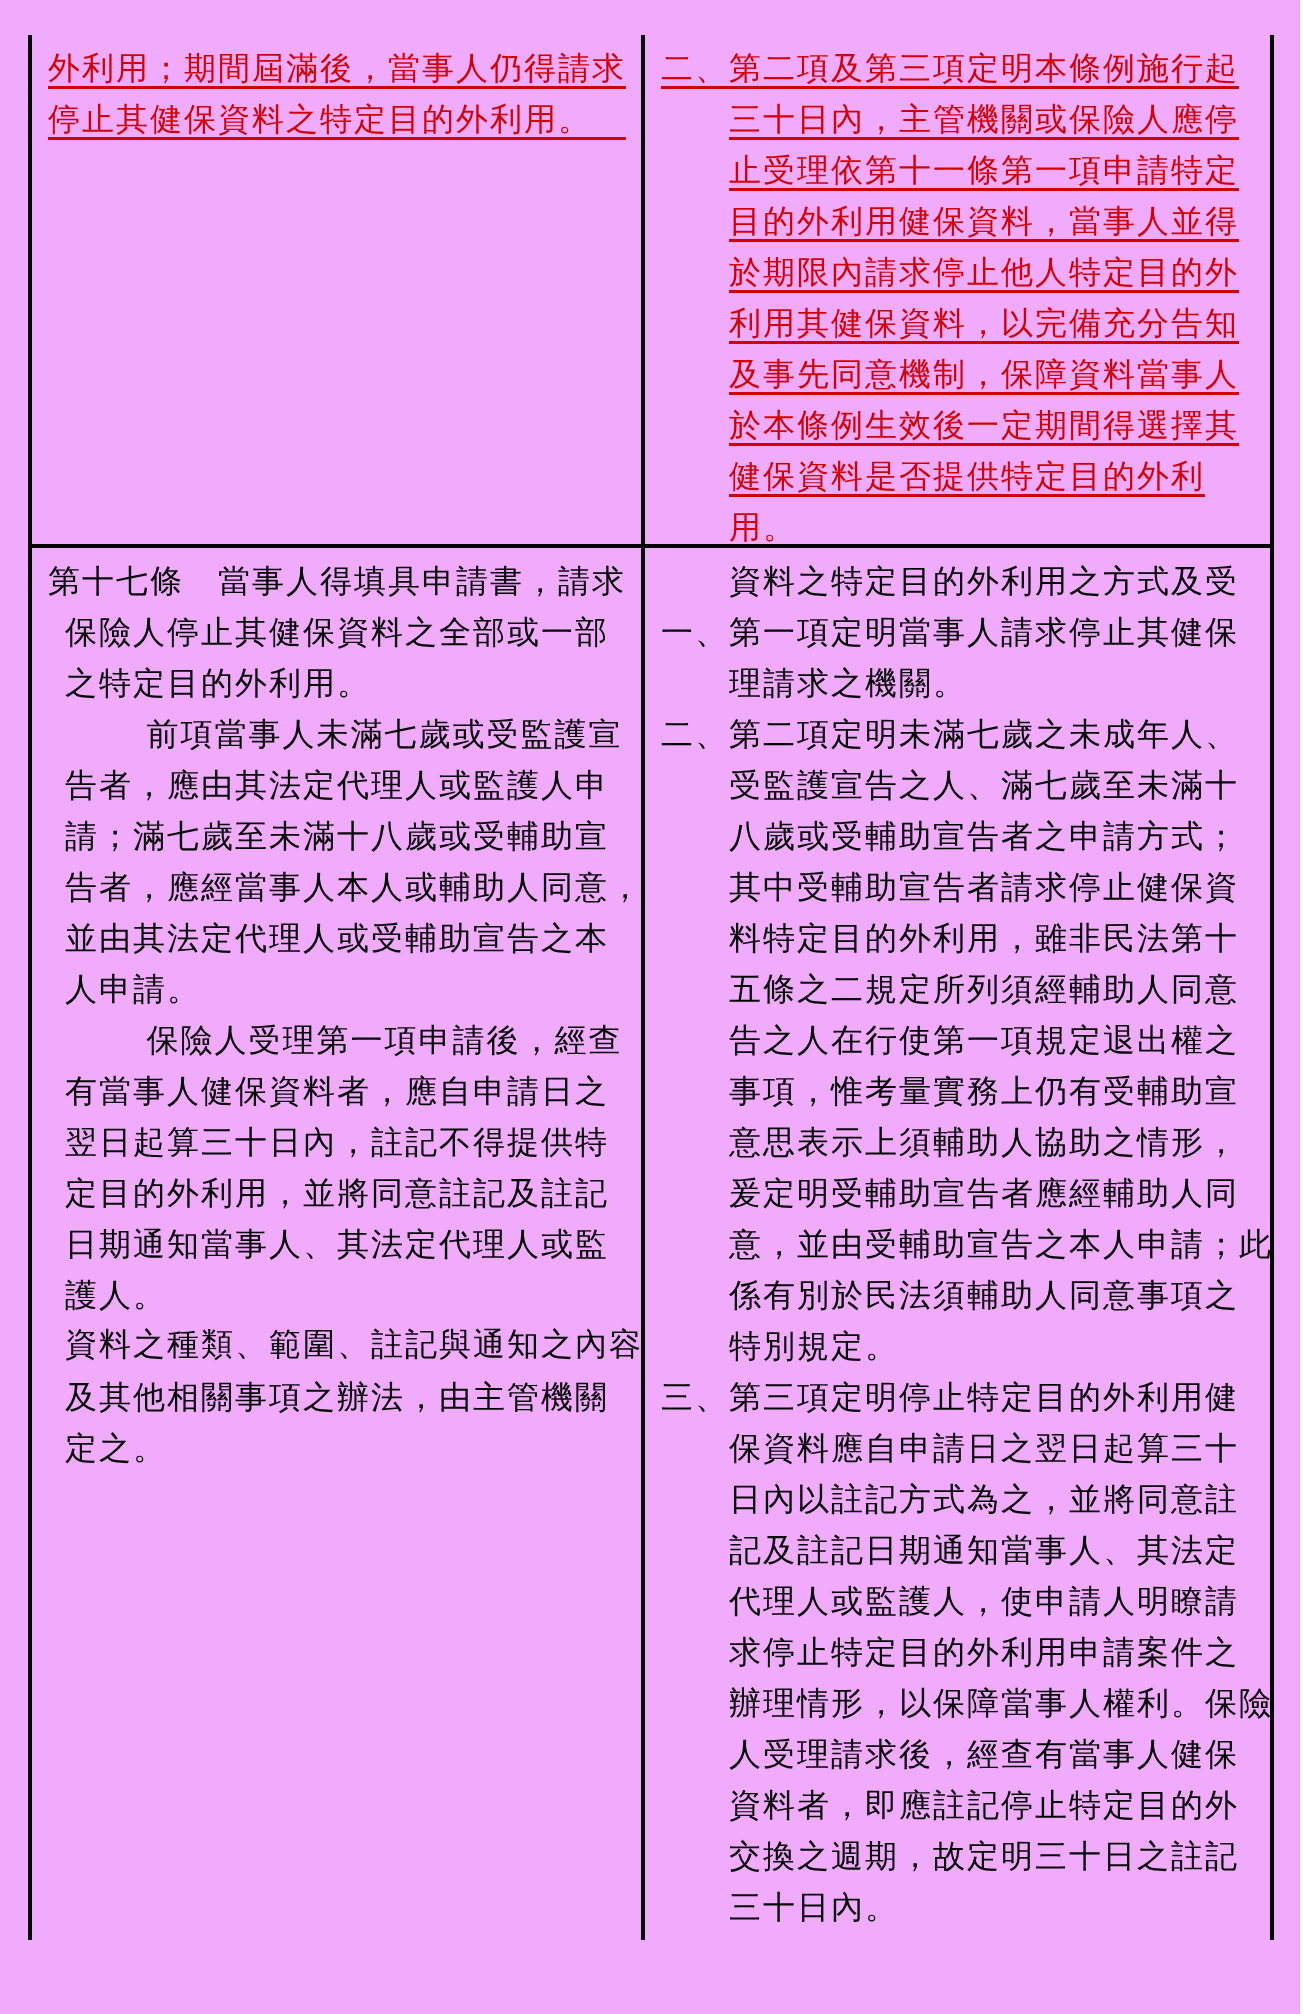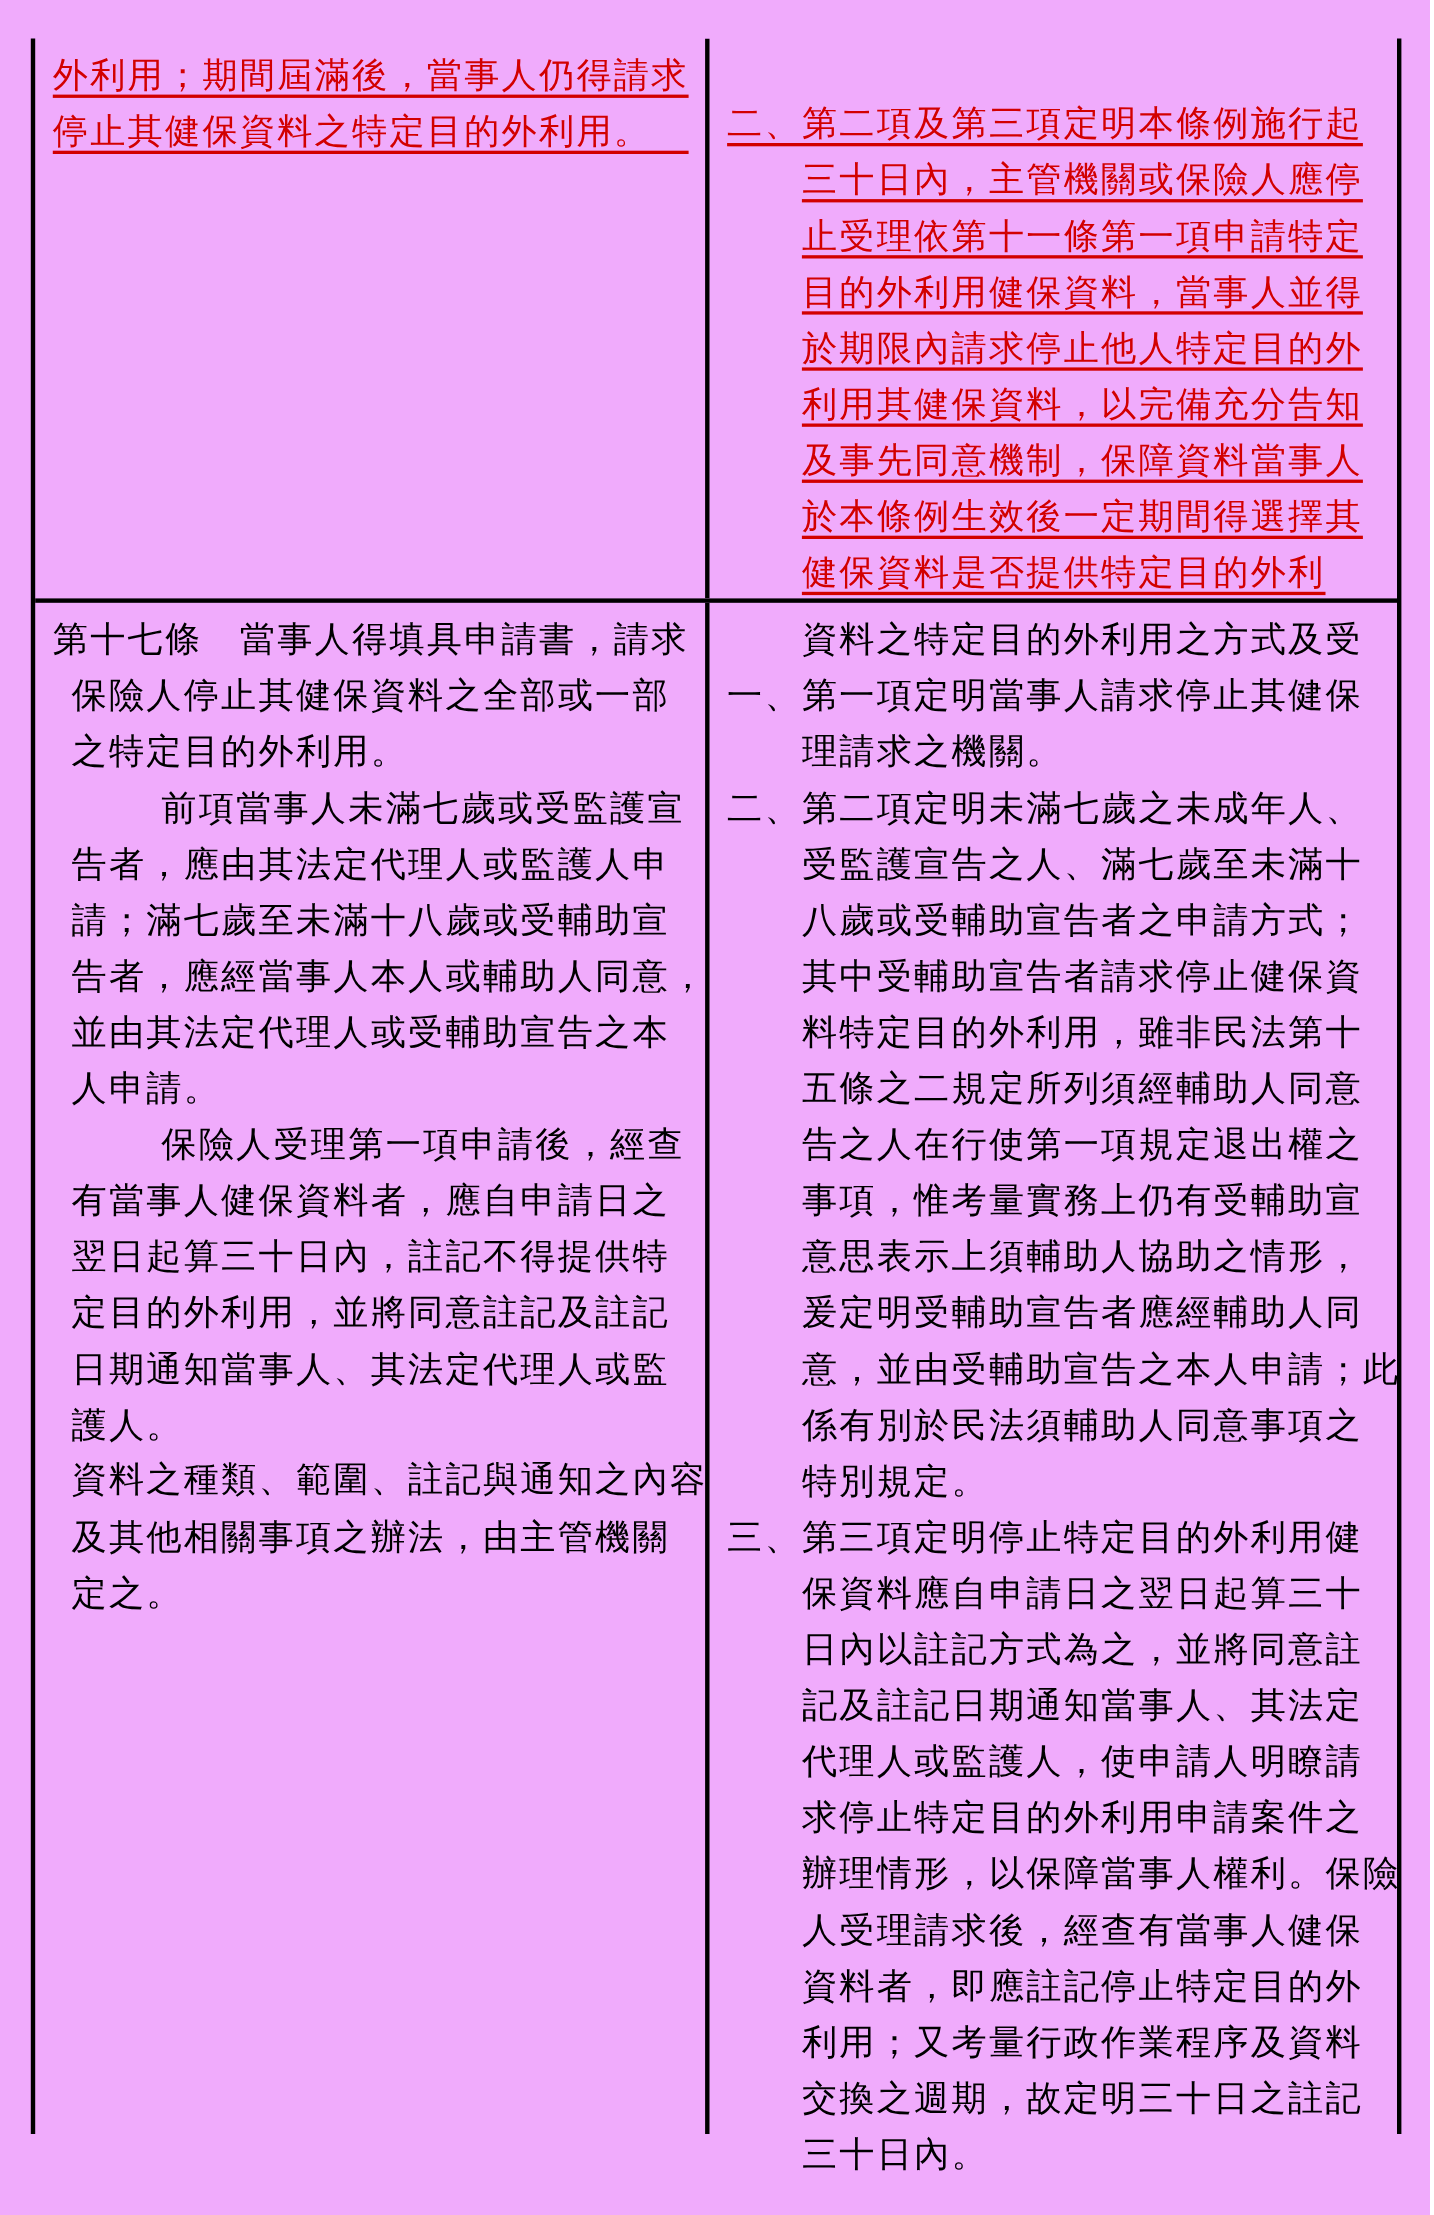--- a/index.html
+++ b/index.html
@@ -41,21 +41,21 @@
 <body>
 
 <div class="page">
   <div class="law-table">
     <div class="trow r1">
       <div class="cell left" style="color: rgb(210, 0, 0);">
           <div class="line" style="padding-left: 0px;"><span class="u">外利用；期間屆滿後，當事人仍得請求</span></div>
           <div class="line" style="padding-left: 0px;"><span class="u">停止其健保資料之特定目的外利用。　</span></div>
         </div>
       <div class="cell right" style="color: rgb(210, 0, 0);">
-          <div class="line" style="padding-left: 0px; margin-top: 44px;"><span class="u">二、第二項及第三項定明本條例施行起</span></div>
+          <div class="line" style="padding-left: 0px;"><span class="u">二、第二項及第三項定明本條例施行起</span></div>
           <div class="line" style="padding-left: 68px;"><span class="u">三十日內，主管機關或保險人應停</span></div>
           <div class="line" style="padding-left: 68px;"><span class="u">止受理依第十一條第一項申請特定</span></div>
           <div class="line" style="padding-left: 68px;"><span class="u">目的外利用健保資料，當事人並得</span></div>
           <div class="line" style="padding-left: 68px;"><span class="u">於期限內請求停止他人特定目的外</span></div>
           <div class="line" style="padding-left: 68px;"><span class="u">利用其健保資料，以完備充分告知</span></div>
           <div class="line" style="padding-left: 68px;"><span class="u">及事先同意機制，保障資料當事人</span></div>
           <div class="line" style="padding-left: 68px;"><span class="u">於本條例生效後一定期間得選擇其</span></div>
           <div class="line" style="padding-left: 68px;"><span class="u">健保資料是否提供特定目的外利</span></div>
           <div class="line" style="padding-left: 68px;"><span class="u">用。</span></div>
         </div>
@@ -100,19 +100,18 @@
           <div class="line" style="padding-left: 68px;"><span>特別規定。</span></div>
           <div class="line" style="padding-left: 0px;"><span>三、第三項定明停止特定目的外利用健</span></div>
           <div class="line" style="padding-left: 68px;"><span>保資料應自申請日之翌日起算三十</span></div>
           <div class="line" style="padding-left: 68px;"><span>日內以註記方式為之，並將同意註</span></div>
           <div class="line" style="padding-left: 68px;"><span>記及註記日期通知當事人、其法定</span></div>
           <div class="line" style="padding-left: 68px;"><span>代理人或監護人，使申請人明瞭請</span></div>
           <div class="line" style="padding-left: 68px;"><span>求停止特定目的外利用申請案件之</span></div>
           <div class="line" style="padding-left: 68px;"><span>辦理情形，以保障當事人權利。保險</span></div>
           <div class="line" style="padding-left: 68px;"><span>人受理請求後，經查有當事人健保</span></div>
           <div class="line" style="padding-left: 68px;"><span>資料者，即應註記停止特定目的外</span></div>
-          <div class="line" style="padding-left: 68px;"><span>利用；又考量行政作業程序及資料</span></div>
           <div class="line" style="padding-left: 68px;"><span>交換之週期，故定明三十日之註記</span></div>
           <div class="line" style="padding-left: 68px;"><span>三十日內。</span></div>
         </div>
     </div>
   </div>
 </div>
 
 </body></html>

